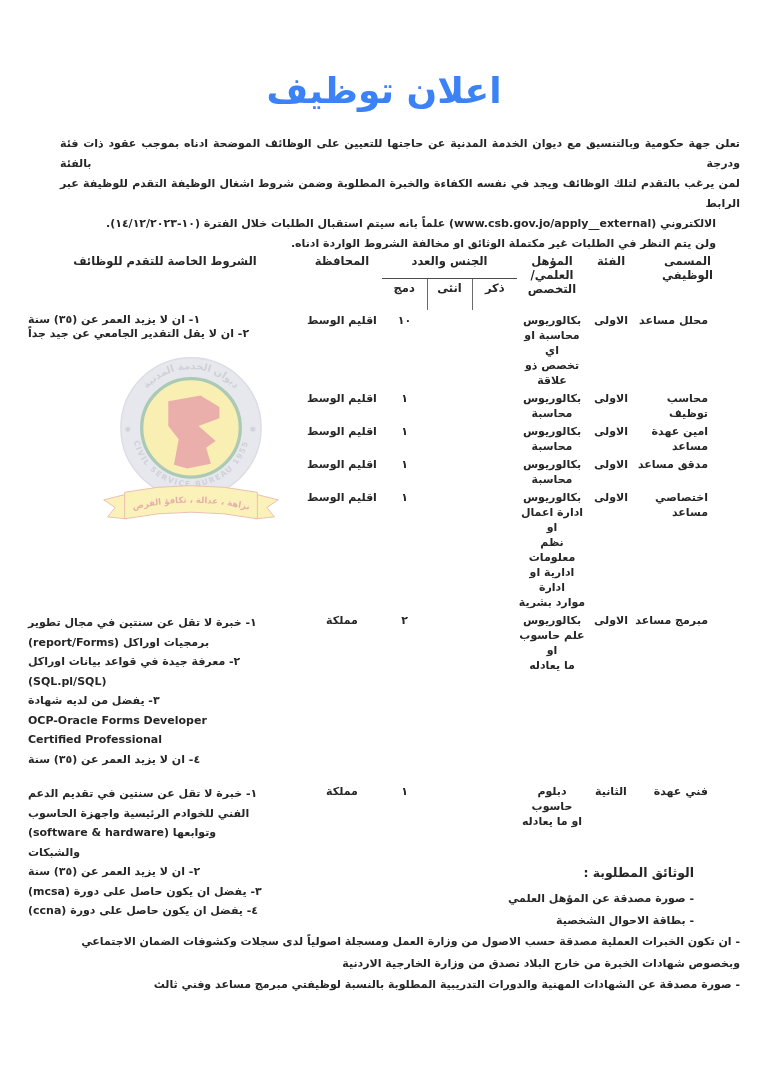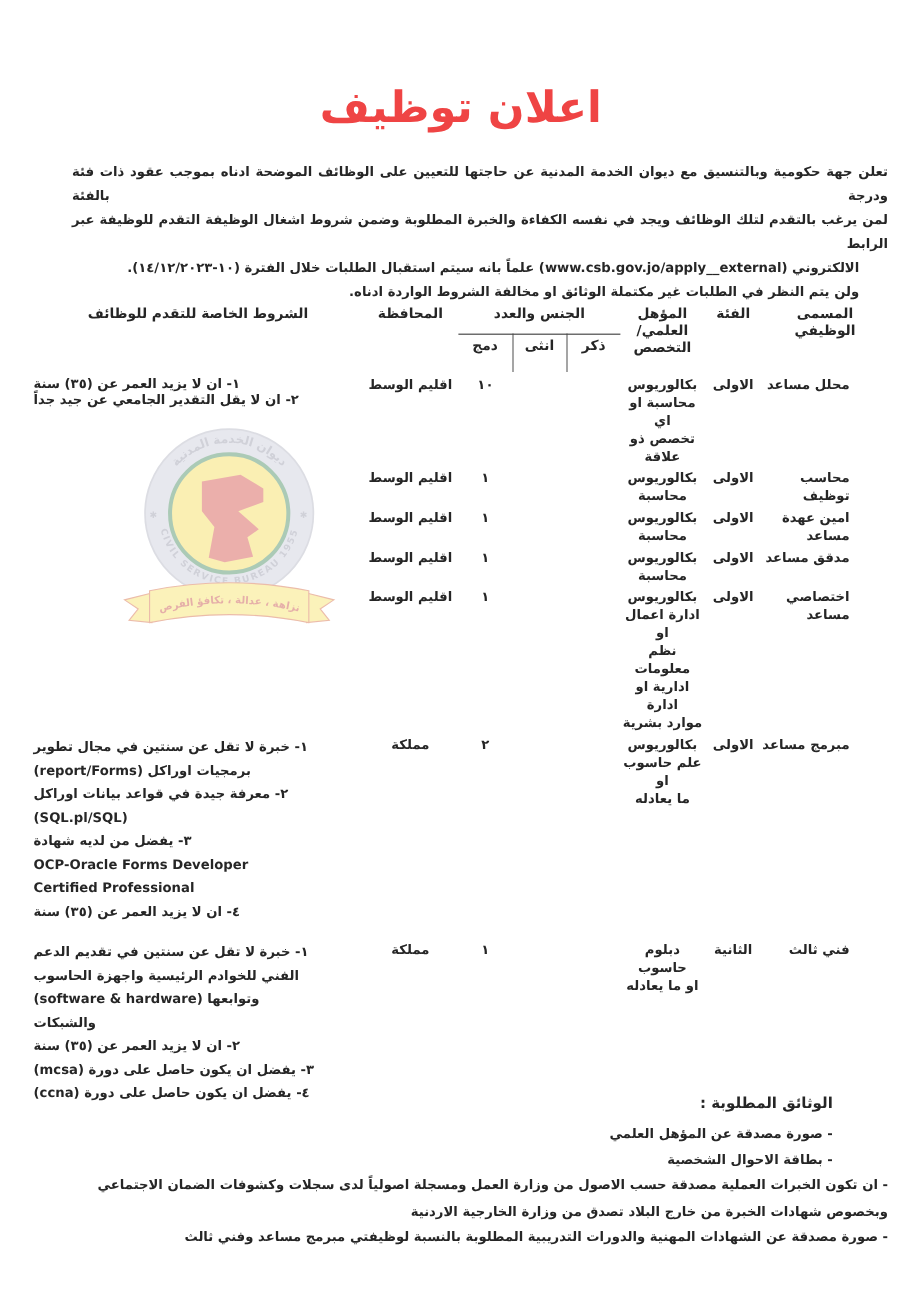--- a/index.html
+++ b/index.html
@@ -2,21 +2,21 @@
 <html><head>
 <meta charset="utf-8">
 <style>
   html,body { margin:0; padding:0; background:#ffffff; }
   .page {
     position:relative; width:768px; height:1075px; background:#ffffff;
     font-family:"DejaVu Sans", sans-serif; overflow:hidden; color:#262626;
   }
   .title {
     position:absolute; top:70px; left:0; width:768px; text-align:center;
-    font-size:36px; font-weight:bold; color:#ef4444; direction:rtl; z-index:2;
+    font-size:36px; font-weight:bold; color:#3b82f6; direction:rtl; z-index:2;
   }
   .intro {
     position:absolute; top:134px; right:28px; width:680px; direction:rtl;
     font-size:11px; font-weight:bold; z-index:2;
   }
   .intro .ln { line-height:20px; min-height:20px; text-align:right; }
   .intro .just { text-align:justify; text-align-last:justify; }
   .intro .ind { padding-right:24px; }
 
   table.jobs {
@@ -43,21 +43,21 @@
   .jobs tr.r3 { height:30px; }
   .jobs tr.r4 { height:30px; }
   .jobs tr.r5 { height:74px; }
   .jobs tr.r6 { height:171px; }
   .jobs tr.r7 { height:148px; }
 
   .docs {
     position:absolute; top:862px; right:28px; width:712px; direction:rtl;
     text-align:right; font-weight:bold; z-index:2;
   }
-  .docs .hd { font-size:12.5px; line-height:22px; padding-right:46px; margin-bottom:4px;margin-top:46px; }
+  .docs .hd { font-size:12.5px; line-height:22px; padding-right:46px; margin-bottom:4px; }
   .docs .it { font-size:11px; line-height:21.5px; }
   .docs .it.ind { padding-right:46px; }
 
   .watermark { position:absolute; left:96px; top:352px; width:190px; height:182px; opacity:0.4; z-index:1; }
 </style>
 </head>
 <body>
 
 <div class="page">
 
@@ -202,21 +202,21 @@
         <td class="cond">١- خبرة لا تقل عن سنتين في مجال تطوير
 برمجيات اوراكل (report/Forms)
 ٢- معرفة جيدة في قواعد بيانات اوراكل
 (SQL.pl/SQL)
 ٣- يفضل من لديه شهادة
 OCP-Oracle Forms Developer
 Certified Professional
 ٤- ان لا يزيد العمر عن (٣٥) سنة</td>
       </tr>
       <tr class="r7">
-        <td class="jt">فني ثالث</td>
+        <td class="jt">فني عهدة</td>
         <td>الثانية</td>
         <td>دبلوم حاسوب
 او ما يعادله</td>
         <td></td>
         <td></td>
         <td>١</td>
         <td>مملكة</td>
         <td class="cond">١- خبرة لا تقل عن سنتين في تقديم الدعم
 الفني للخوادم الرئيسية واجهزة الحاسوب
 وتوابعها (software &amp; hardware)

